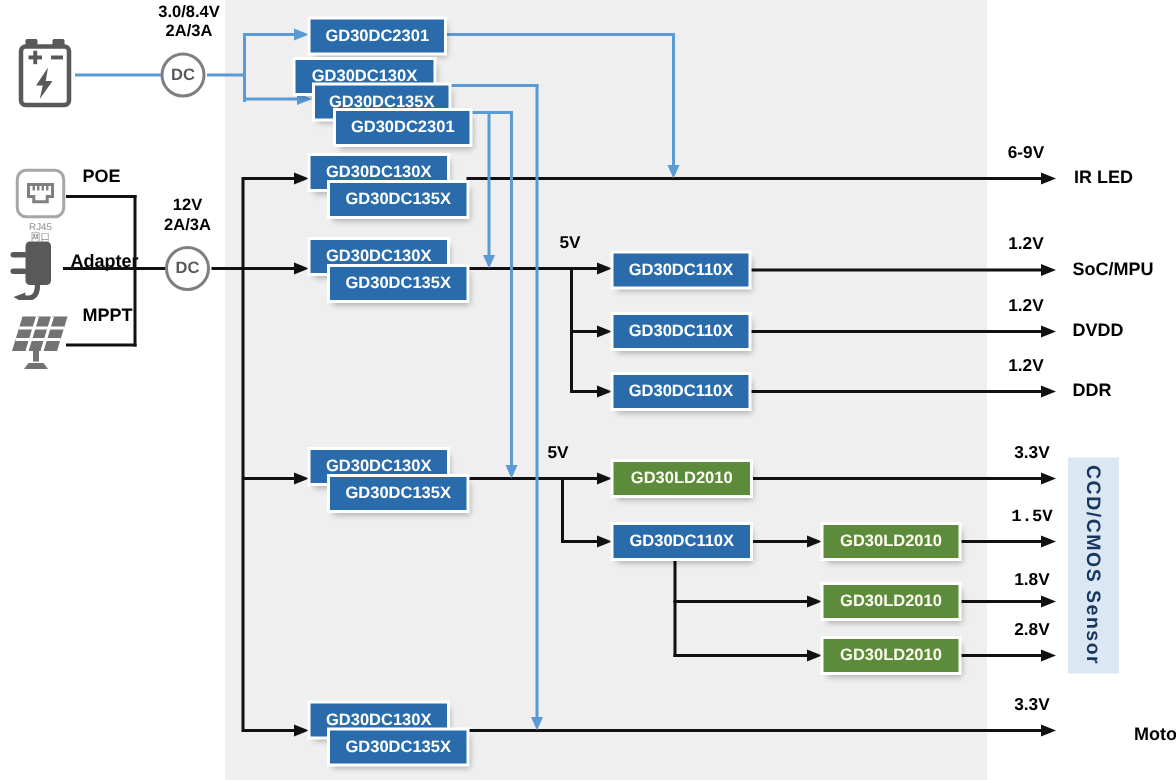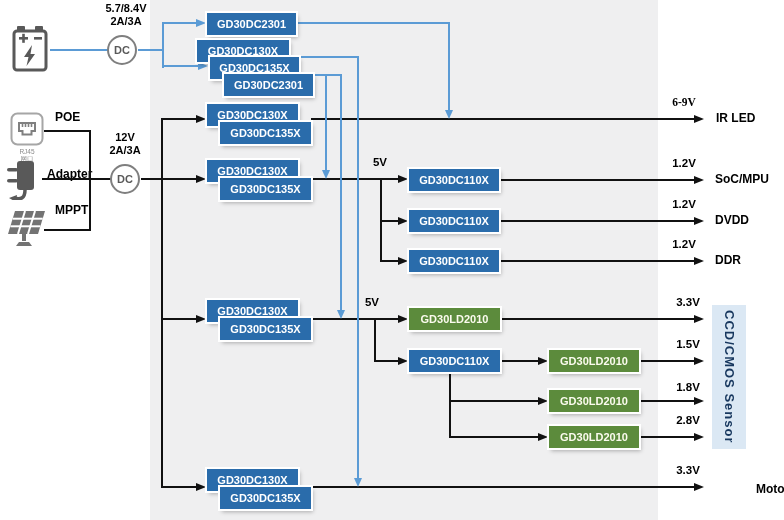--- a/index.html
+++ b/index.html
@@ -46,21 +46,21 @@
     <rect x="23" y="0" width="8" height="7" rx="1" fill="#595959"></rect>
     <rect x="2" y="5" width="32" height="39" rx="3" fill="#fff" stroke="#595959" stroke-width="3"></rect>
     <rect x="7" y="11" width="9" height="2.6" fill="#595959"></rect>
     <rect x="10.2" y="7.8" width="2.6" height="9" fill="#595959"></rect>
     <rect x="22" y="11" width="8" height="2.6" fill="#595959"></rect>
     <polygon points="20,19 12,31 16.5,31 14.5,40 23,28 18.5,28" fill="#595959"></polygon>
   </svg>
   <div class="h blu" style="left:50px;top:49px;width:58px;"></div>
 
   <div class="rating" style="left:94px;top:2px;width:64px;">
-    <div>5.7/8.4V</div>
+    <div>3.0/8.4V</div>
     <div>2A/3A</div>
   </div>
   <div class="dc-circle" style="left:107px;top:35px;">DC</div>
 
   <div class="h blu" style="left:138px;top:49px;width:26px;"></div>
   <div class="v blu" style="left:162px;top:22px;height:46px;"></div>
   <div class="h blu" style="left:162px;top:22px;width:36px;"></div>
   <div class="ar blu" style="left:196px;top:19px;"></div>
   <div class="h blu" style="left:162px;top:65px;width:38px;"></div>
   <div class="ar blu" style="left:198px;top:62px;"></div>
@@ -200,34 +200,34 @@
   <div class="chip blue" style="left:409px;top:169px;width:90px;">GD30DC110X</div>
   <div class="chip blue" style="left:409px;top:210px;width:90px;">GD30DC110X</div>
   <div class="chip blue" style="left:409px;top:250px;width:90px;">GD30DC110X</div>
 
   <div class="chip green" style="left:409px;top:308px;width:91px;">GD30LD2010</div>
   <div class="chip blue" style="left:409px;top:350px;width:91px;">GD30DC110X</div>
   <div class="chip green" style="left:549px;top:350px;width:90px;">GD30LD2010</div>
   <div class="chip green" style="left:549px;top:390px;width:90px;">GD30LD2010</div>
   <div class="chip green" style="left:549px;top:426px;width:90px;">GD30LD2010</div>
 
-  <div class="volt" style="left:654px;top:96px;font-family:Liberation Serif, serif;">6-9V</div>
+  <div class="volt" style="left:654px;top:96px;">6-9V</div>
   <div class="lbl" style="left:716px;top:111px;">IR LED</div>
 
   <div class="volt" style="left:654px;top:157px;">1.2V</div>
   <div class="lbl" style="left:715px;top:172px;">SoC/MPU</div>
 
   <div class="volt" style="left:654px;top:198px;">1.2V</div>
   <div class="lbl" style="left:715px;top:213px;">DVDD</div>
 
   <div class="volt" style="left:654px;top:238px;">1.2V</div>
   <div class="lbl" style="left:715px;top:253px;">DDR</div>
 
   <div class="volt" style="left:658px;top:296px;">3.3V</div>
-  <div class="volt" style="left:658px;top:338px;">1.5V</div>
+  <div class="volt" style="left:658px;top:338px;font-family:Liberation Mono, monospace;">1.5V</div>
   <div class="volt" style="left:658px;top:381px;">1.8V</div>
   <div class="volt" style="left:658px;top:414px;">2.8V</div>
 
   <div class="volt" style="left:658px;top:464px;">3.3V</div>
   <div class="lbl" style="left:756px;top:482px;">Motor</div>
 
   <div class="sensor" style="left:712px;top:305px;width:34px;height:144px;">CCD/CMOS Sensor</div>
 
 </div>
 

